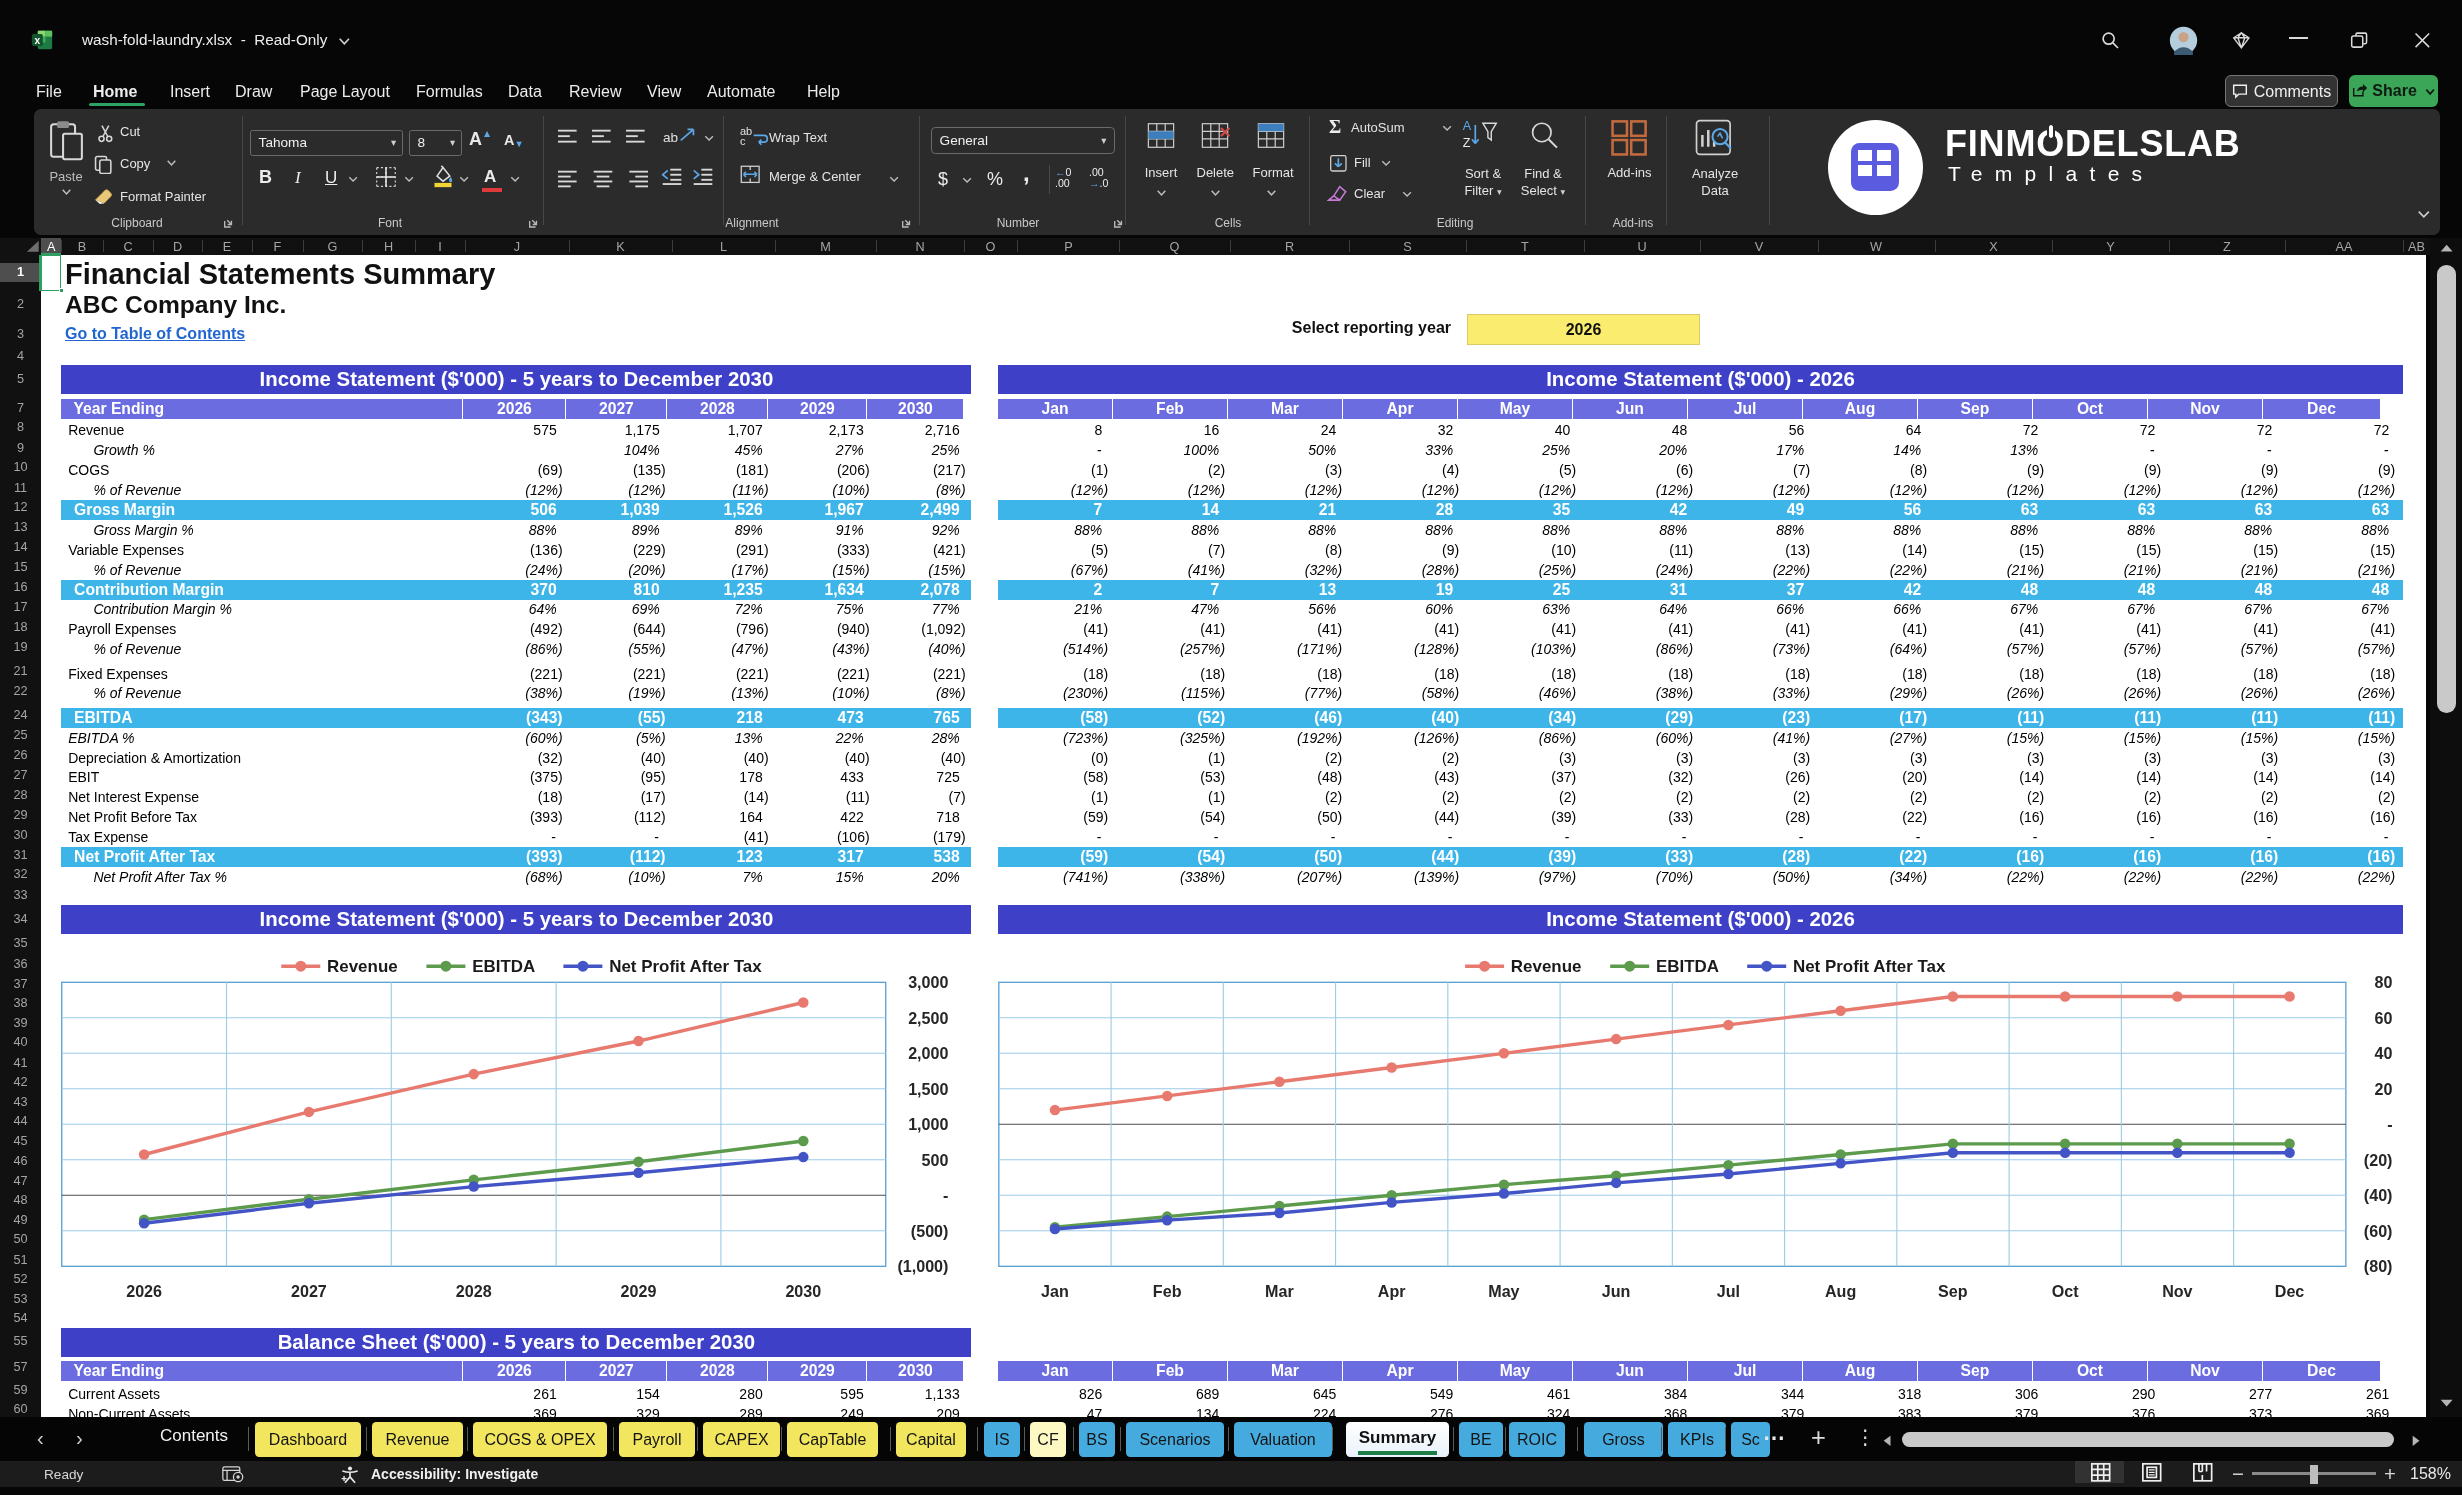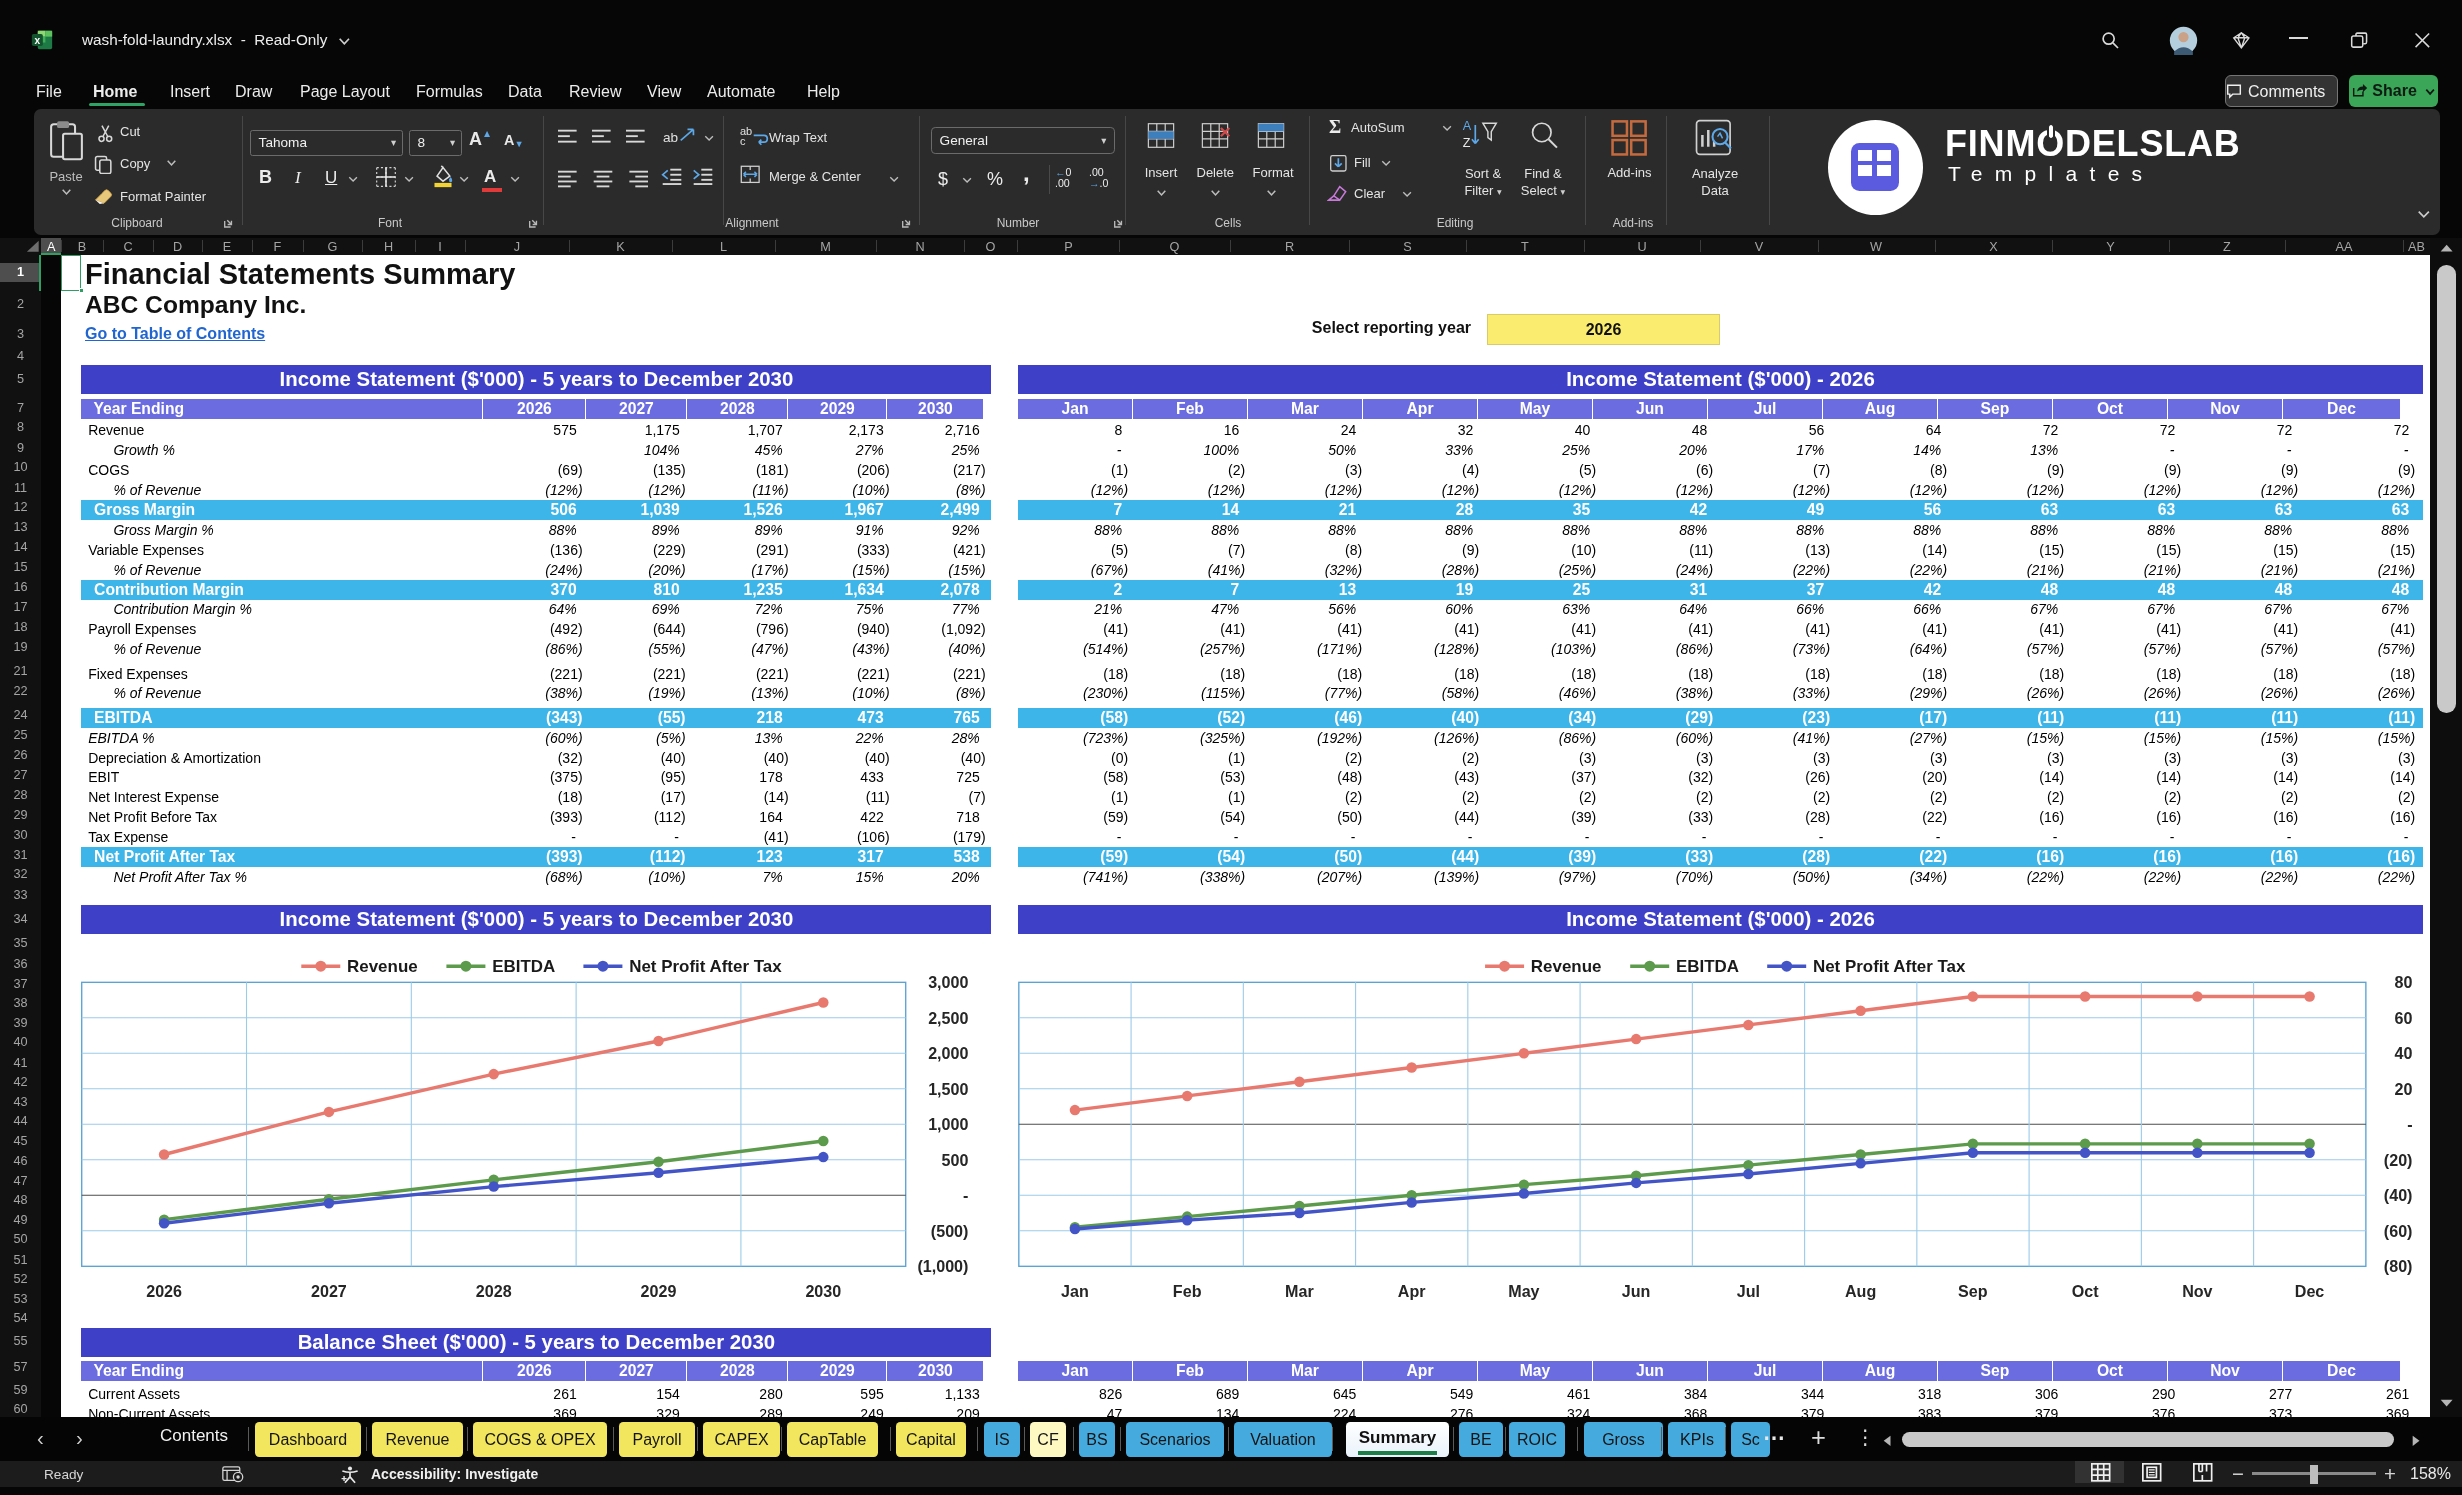--- a/index.html
+++ b/index.html
@@ -14,21 +14,21 @@
 .combo{position:absolute;border:0.8px solid #6b6b6b;background:#2b2b2b;color:#f0f0f0;
  font-size:13.6px;border-radius:2.5px;}
 .chev{color:#cfcfcf;font-size:10.2px;}
 
 #colhdr{position:absolute;left:0;top:238px;width:2430px;height:17px;background:#111;}
 .clab{position:absolute;top:0;height:17px;line-height:18px;text-align:center;color:#a5a5a5;font-size:12.7px;}
 .csep{position:absolute;top:2.5px;width:0.8px;height:12px;background:#3c3c3c;}
 #rowhdr{position:absolute;left:0;top:255px;width:41px;height:1162px;background:#111;}
 .rnum{position:absolute;left:0;width:41px;text-align:center;color:#a5a5a5;font-size:12.7px;}
 
-#sheet{position:absolute;left:41px;top:255px;width:2385px;height:1162px;background:#fff;overflow:hidden;margin-left:20px;}
+#sheet{position:absolute;left:41px;top:255px;width:2385px;height:1162px;background:#fff;overflow:hidden;}
 
 .banner{position:absolute;background:#3e40c8;color:#fff;font-weight:bold;font-size:20.4px;
  text-align:center;line-height:29px;height:29px;}
 .yhdr{background:#6a6ce0;color:#fff;font-weight:bold;}
 .cyan{background:#3db5e9;color:#fff;font-weight:bold;}
 .trow{position:absolute;left:0;width:100%;white-space:nowrap;}
 .cell{display:inline-block;vertical-align:top;height:100%;overflow:hidden;}
 .num{text-align:right;}
 .lab{text-align:left;}
 .ital{font-style:italic;}
@@ -85,21 +85,21 @@
 <div class="menuitem" style="left:235px;">Draw</div>
 <div class="menuitem" style="left:300px;">Page Layout</div>
 <div class="menuitem" style="left:416px;">Formulas</div>
 <div class="menuitem" style="left:508px;">Data</div>
 <div class="menuitem" style="left:569px;">Review</div>
 <div class="menuitem" style="left:647px;">View</div>
 <div class="menuitem" style="left:707px;">Automate</div>
 <div class="menuitem" style="left:807px;">Help</div>
 <div class="abs" style="left:89px;top:103px;width:56px;height:3.4px;background:#2ea366;border-radius:1.7px"></div>
 
-<div class="abs" style="left:2225px;top:75px;width:113px;height:32px;background:#333;border:0.8px solid #757575;border-radius:6px;color:#f0f0f0;font-size:16px;line-height:31px;text-align:left;">
+<div class="abs" style="left:2225px;top:75px;width:113px;height:32px;background:#333;border:0.8px solid #757575;border-radius:6px;color:#f0f0f0;font-size:16px;line-height:31px;text-align:center;">
  <svg width="16" height="14.4" viewBox="0 0 19 17" style="vertical-align:-1.7px;margin-right:6px">
         <path d="M2 1.5 L17 1.5 L17 12 L8 12 L4.5 15.5 L4.5 12 L2 12 Z" stroke="#f0f0f0" stroke-width="1.7" fill="none"></path>
       </svg>Comments</div>
 <div class="abs" style="left:2349px;top:75px;width:89px;height:32px;background:#3ba558;border-radius:6px;color:#0d1b12;font-size:16px;font-weight:bold;line-height:32px;text-align:center;">
  <svg width="16" height="14.4" viewBox="0 0 19 17" style="vertical-align:-1.7px;margin-right:4.2px">
         <path d="M2 6 L2 15 L13 15 L13 10" stroke="#0d1b12" stroke-width="1.7" fill="none"></path>
         <path d="M6 10 Q7 4 13 4 L13 1 L18 6 L13 11 L13 8 Q8 8 6 10 Z" fill="#0d1b12"></path>
       </svg>Share
  <svg width="10.2" height="7.6" viewBox="0 0 12 9" style="margin-left:3.4px">
         <path d="M1.5 2 L6 7 L10.5 2" stroke="#0d1b12" stroke-width="2" fill="none"></path>

